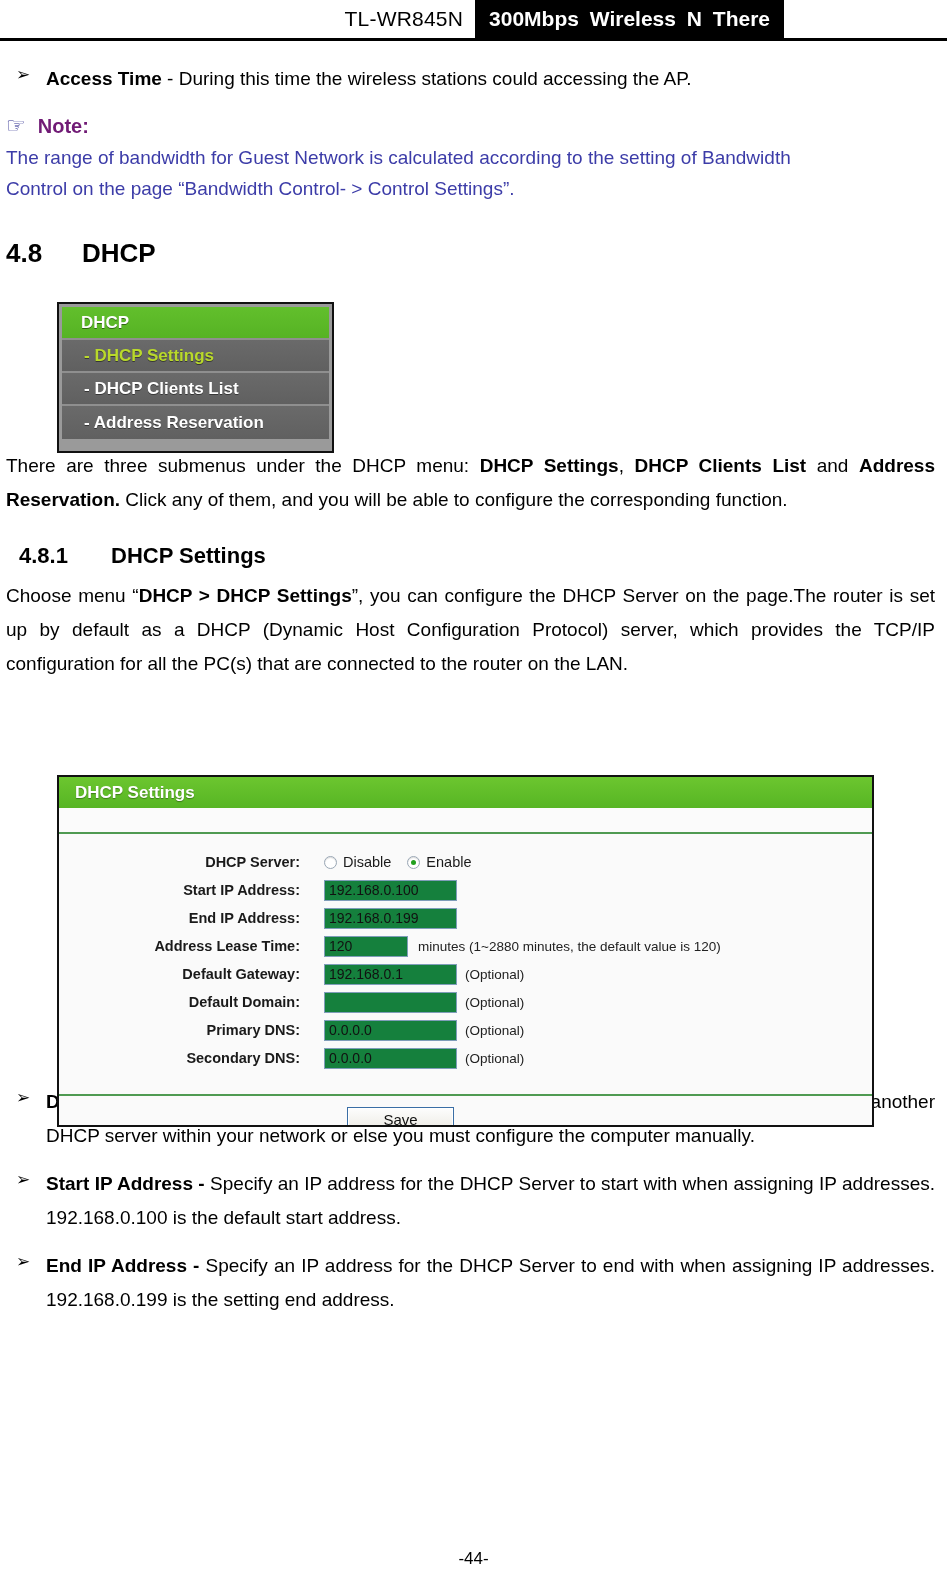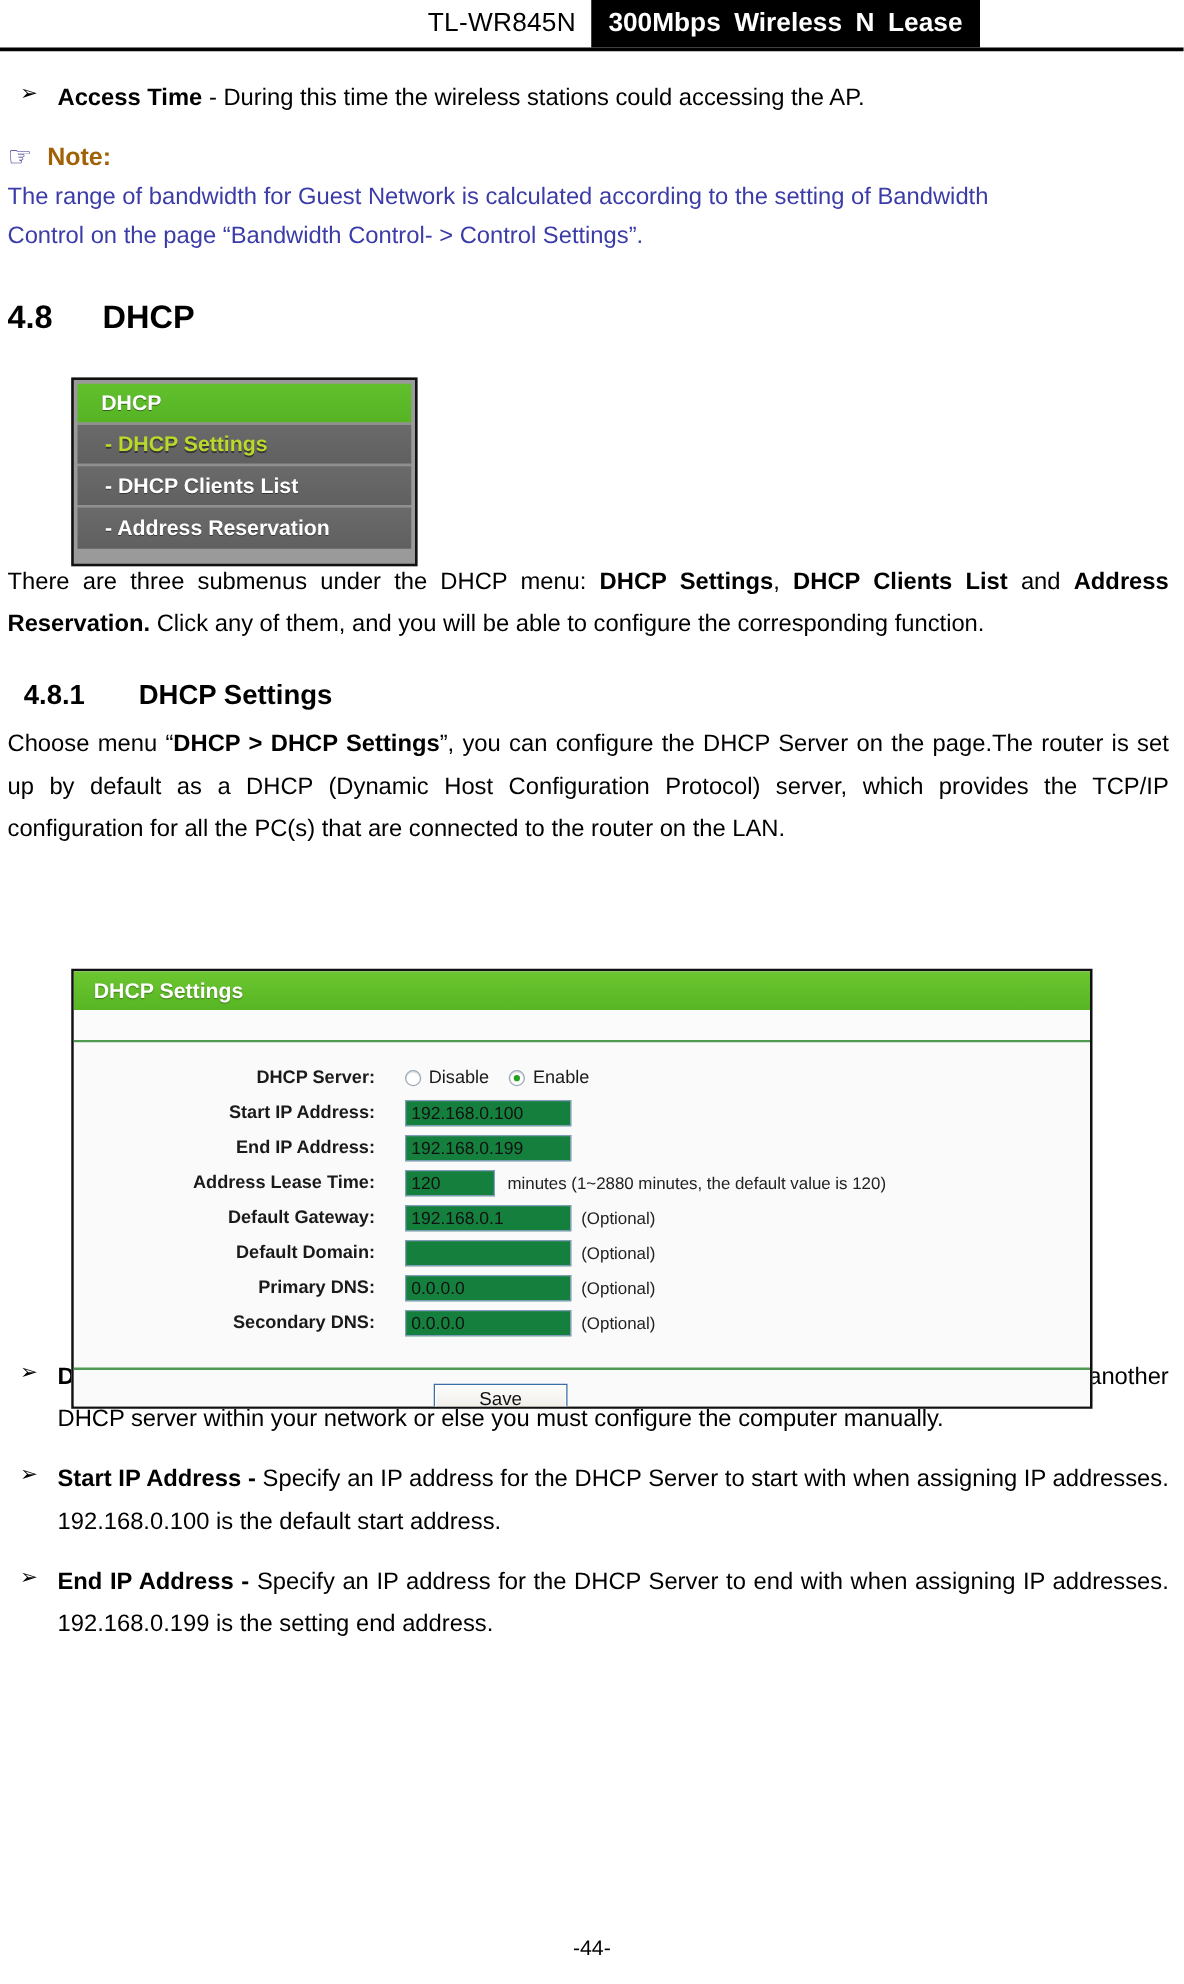--- a/index.html
+++ b/index.html
@@ -71,21 +71,21 @@
   .note-head {
     display: flex; align-items: center;
     margin: 16px 0 2px 0;
     color: #2c2c8f;
   }
   .note-hand {
     font-size: 22px; line-height: 28px;
     margin-right: 12px; color: #2c2c8f;
   }
   .note-label {
-    font-size: 20px; font-weight: bold; color: #a16207;
+    font-size: 20px; font-weight: bold; color: #701a75;
   }
   .note-body {
     color: #3c3ca8;
     font-size: 19px; line-height: 31px;
     text-align: justify;
     text-justify: inter-word;
     padding-right: 4px;
   }
   .note-body .nb-line2 { display:block; text-align:left; }
 
@@ -190,21 +190,21 @@
   .radio-lbl { font-size: 14.5px; color: #1a1a1a; }
 
   .tbox {
     height: 21px; border: 1px solid #7f9db9;
     background: #15803d; color: #111;
     font-size: 14px; line-height: 19px;
     padding: 0 4px; font-family: "Liberation Sans", sans-serif;
     display: flex; align-items: center;
   }
   .tbox.wide { width: 133px; }
-  .tbox.narrow { width: 72px; }
+  .tbox.narrow { width: 84px; }
   .hint { margin-left: 10px; font-size: 13.5px; color: #222; }
   .hint.opt { margin-left: 8px; }
 
   .panel-foot-rule {
     margin: 22px 0 0 0;
     border-top: 2px solid #4f9a52;
     background: #fafafa;
   }
   .panel-foot {
     height: 46px; display: flex; align-items: center;
@@ -226,21 +226,21 @@
     left: 0; bottom: 18px; width: 947px;
     text-align: center;
     font-size: 17px; color: #000;
   }
 </style>
 </head>
 <body>
 
 <div class="page-header">
   <div class="hdr-model">TL-WR845N</div>
-  <div class="hdr-product">300Mbps Wireless N Lease</div>
+  <div class="hdr-product">300Mbps Wireless N There</div>
 </div>
 <div class="hdr-rule"></div>
 
 <div class="content">
 
   <div class="bullet-row">
     <div class="bullet-mark">➢</div>
     <div class="bullet-body"><b>Access Time</b><span> - During this time the wireless stations could accessing the AP.</span></div>
   </div>
 

